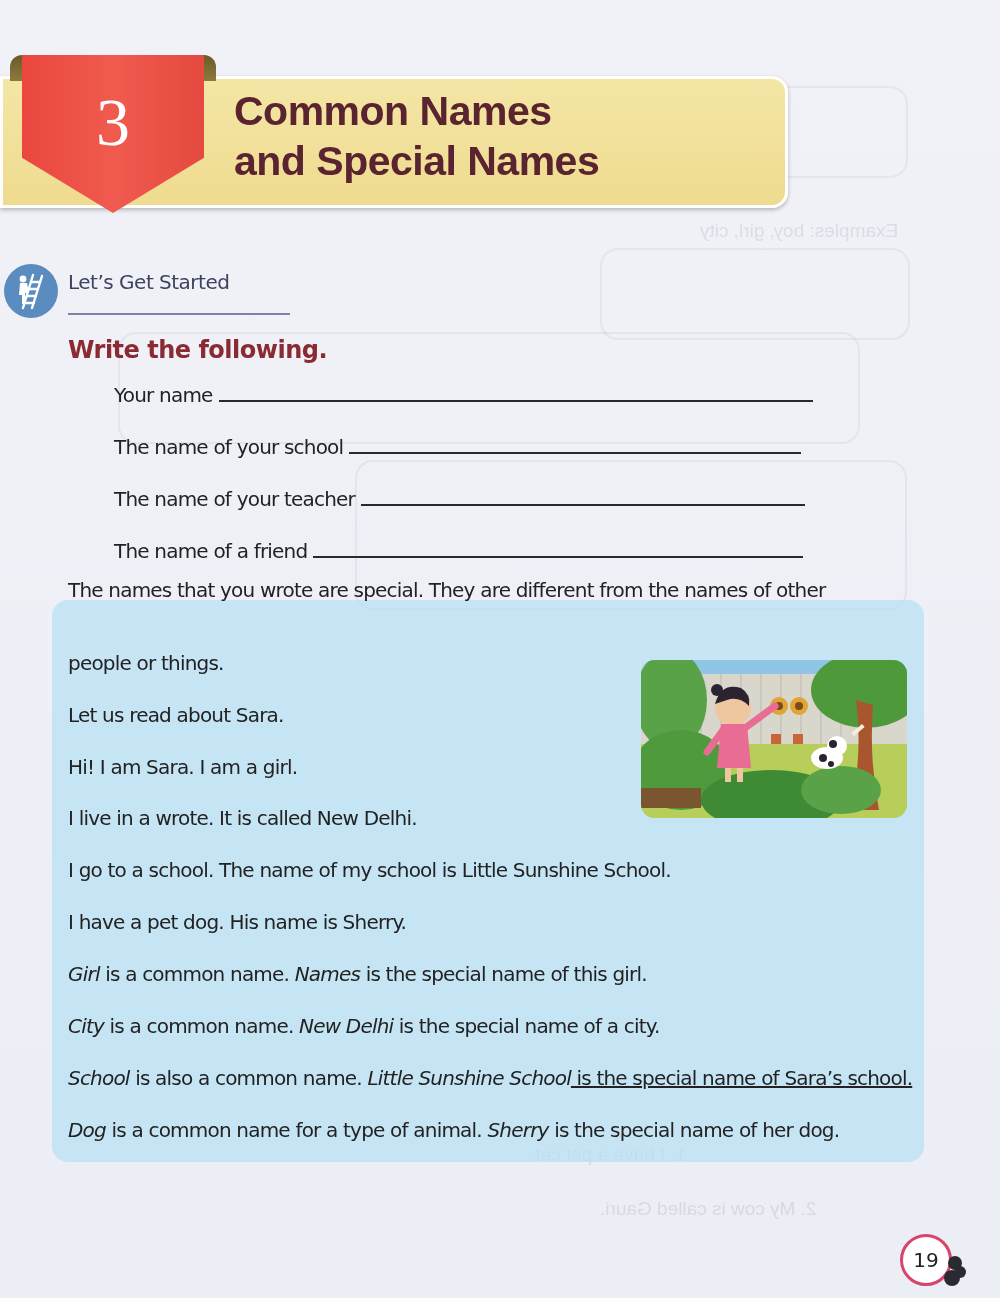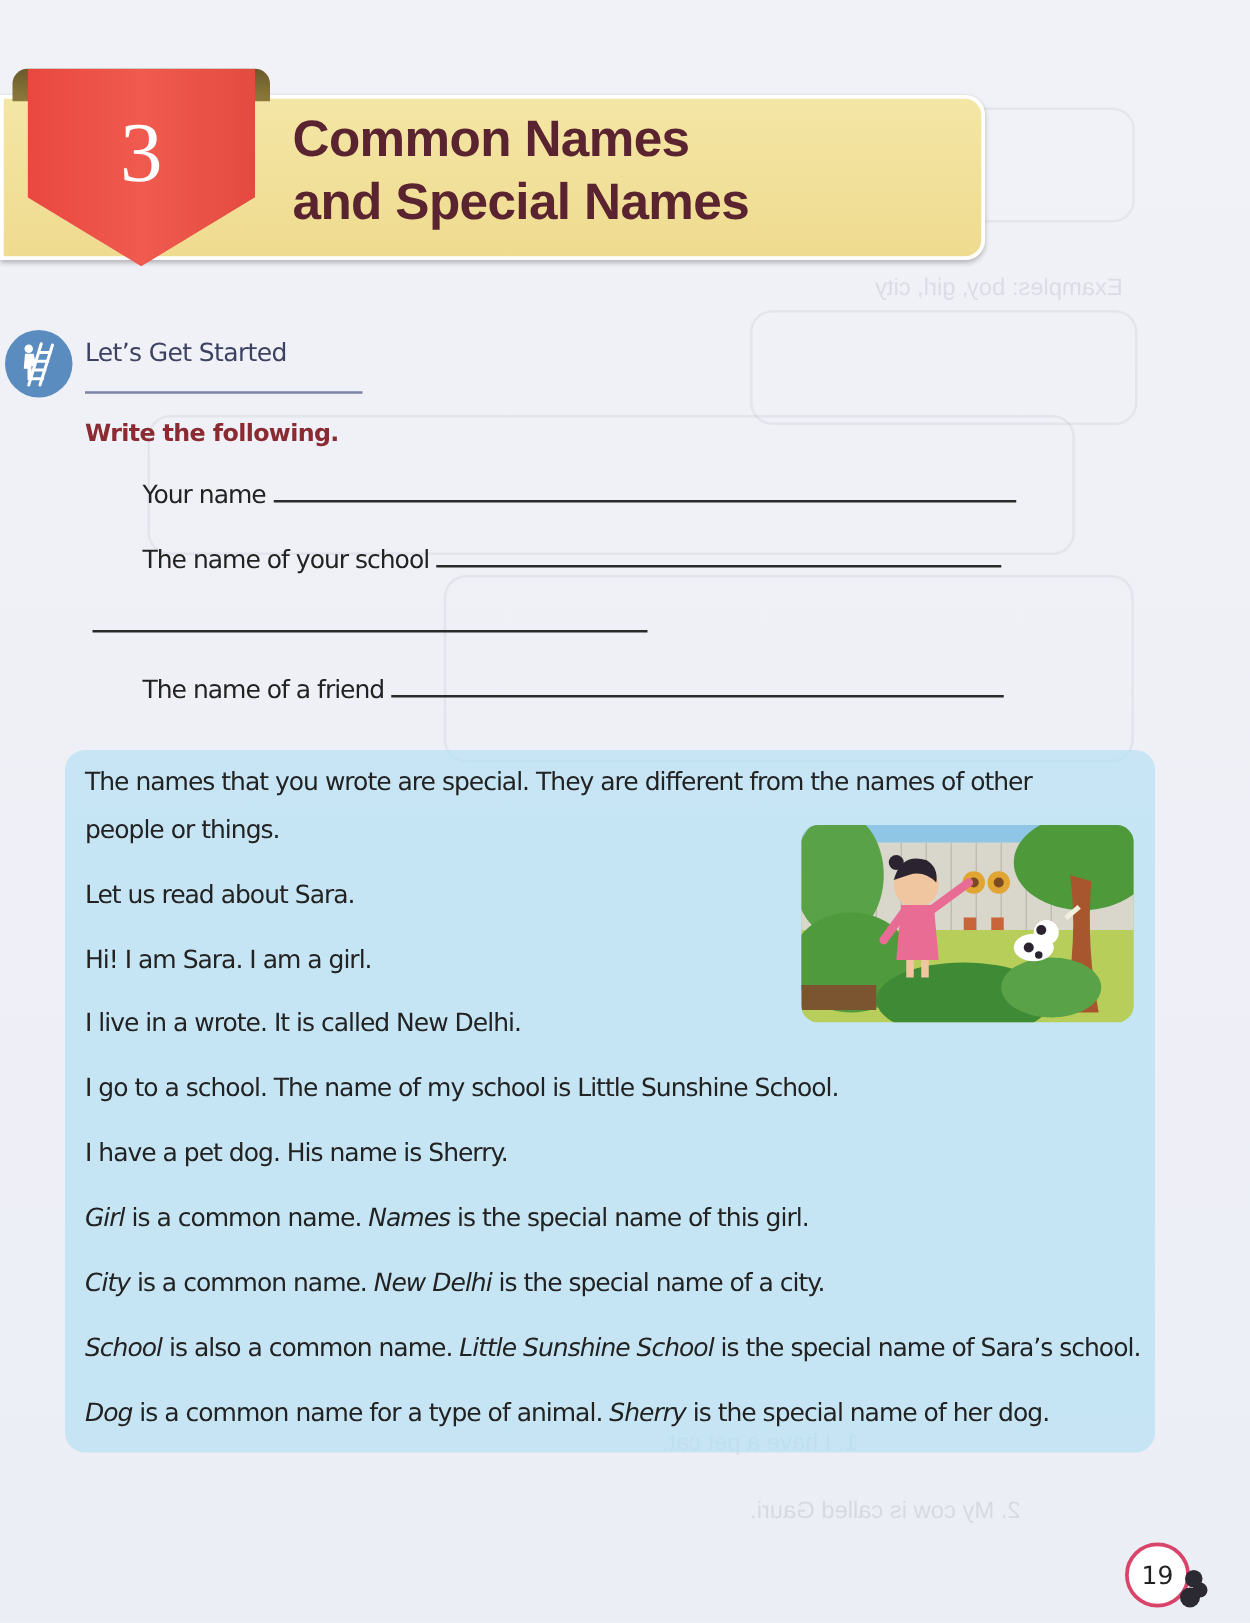--- a/index.html
+++ b/index.html
@@ -69,21 +69,21 @@
     position: absolute; left: 68px; top: 270px;
     font-family: "DejaVu Sans", sans-serif; font-size: 20px; color: #3d4260;
     letter-spacing: -0.5px;
   }
   .lgs-underline {
     position: absolute; left: 68px; top: 313px; width: 222px; height: 2px;
     background: #7c83a5;
   }
   .instruction {
     position: absolute; left: 68px; top: 336px;
-    font-family: "DejaVu Sans", sans-serif; font-weight: bold; font-size: 19px;
+    font-family: "DejaVu Sans", sans-serif; font-weight: bold; font-size: 24px;
     color: #8a2a32; letter-spacing: -0.5px;
   }
 
   
   .field-row {
     position: absolute; left: 68px; height: 30px; display: flex; align-items: flex-end;
   }
   .field-label {
     font-family: "DejaVu Sans", sans-serif; font-size: 20px; color: #222;
     letter-spacing: -0.8px; white-space: nowrap; line-height: 26px; margin-left: 46px;
@@ -166,45 +166,46 @@
 
   <div class="field-row" style="top:378px;">
     <span class="field-label">Your name</span>
     <span class="field-line" style="width:594px;"></span>
   </div>
   <div class="field-row" style="top:430px;">
     <span class="field-label">The name of your school</span>
     <span class="field-line" style="width:452px;"></span>
   </div>
   <div class="field-row" style="top:482px;">
+    <span class="field-label">The name of your teacher</span>
     <span class="field-line" style="width:444px;"></span>
   </div>
   <div class="field-row" style="top:534px;">
     <span class="field-label">The name of a friend</span>
     <span class="field-line" style="width:490px;"></span>
   </div>
 
   <div class="reading-panel"></div>
 
-  <div class="para" style="top:612px;">The names that you wrote are special. They are different from the names of other</div>
+  <div class="para" style="top:577px;">The names that you wrote are special. They are different from the names of other</div>
   <div class="para" style="top:650px;text-align:center;">people or things.</div>
   <div class="para" style="top:702px;">Let us read about Sara.</div>
   <div class="para" style="top:754px;">Hi! I am Sara. I am a girl.</div>
   <div class="para" style="top:805px;">I live in a wrote. It is called New Delhi.</div>
   <div class="para" style="top:857px;">I go to a school. The name of my school is Little Sunshine School.</div>
   <div class="para" style="top:909px;">I have a pet dog. His name is Sherry.</div>
 
   <div class="para" style="top:961px;">
     <em>Girl</em><span style="white-space:pre;"> is a common name. </span><em>Names</em><span style="white-space:pre;"> is the special name of this girl.</span>
   </div>
   <div class="para" style="top:1013px;">
     <em>City</em><span style="white-space:pre;"> is a common name. </span><em>New Delhi</em><span style="white-space:pre;"> is the special name of a city.</span>
   </div>
   <div class="para" style="top:1065px;">
-    <em>School</em><span style="white-space:pre;"> is also a common name. </span><em>Little Sunshine School</em><span style="white-space:pre;"> is the special name of Sara’s school.</span>
+    <em>School</em><span style="white-space:pre;"> is also a common name. </span><em>Little Sunshine School</em><span style="white-space:pre;text-decoration:underline;"> is the special name of Sara’s school.</span>
   </div>
   <div class="para" style="top:1117px;">
     <em>Dog</em><span style="white-space:pre;"> is a common name for a type of animal. </span><em>Sherry</em><span style="white-space:pre;"> is the special name of her dog.</span>
   </div>
 
   <div class="illustration" title="Girl in a garden reaching for sunflowers with a spotted dog">
     <svg width="266" height="158" viewBox="0 0 266 158">
       <rect x="0" y="0" width="266" height="158" fill="#9cc85a"></rect>
       <rect x="0" y="0" width="266" height="40" fill="#8fc6e6"></rect>
       <rect x="0" y="14" width="266" height="70" fill="#d9d6cc"></rect>

